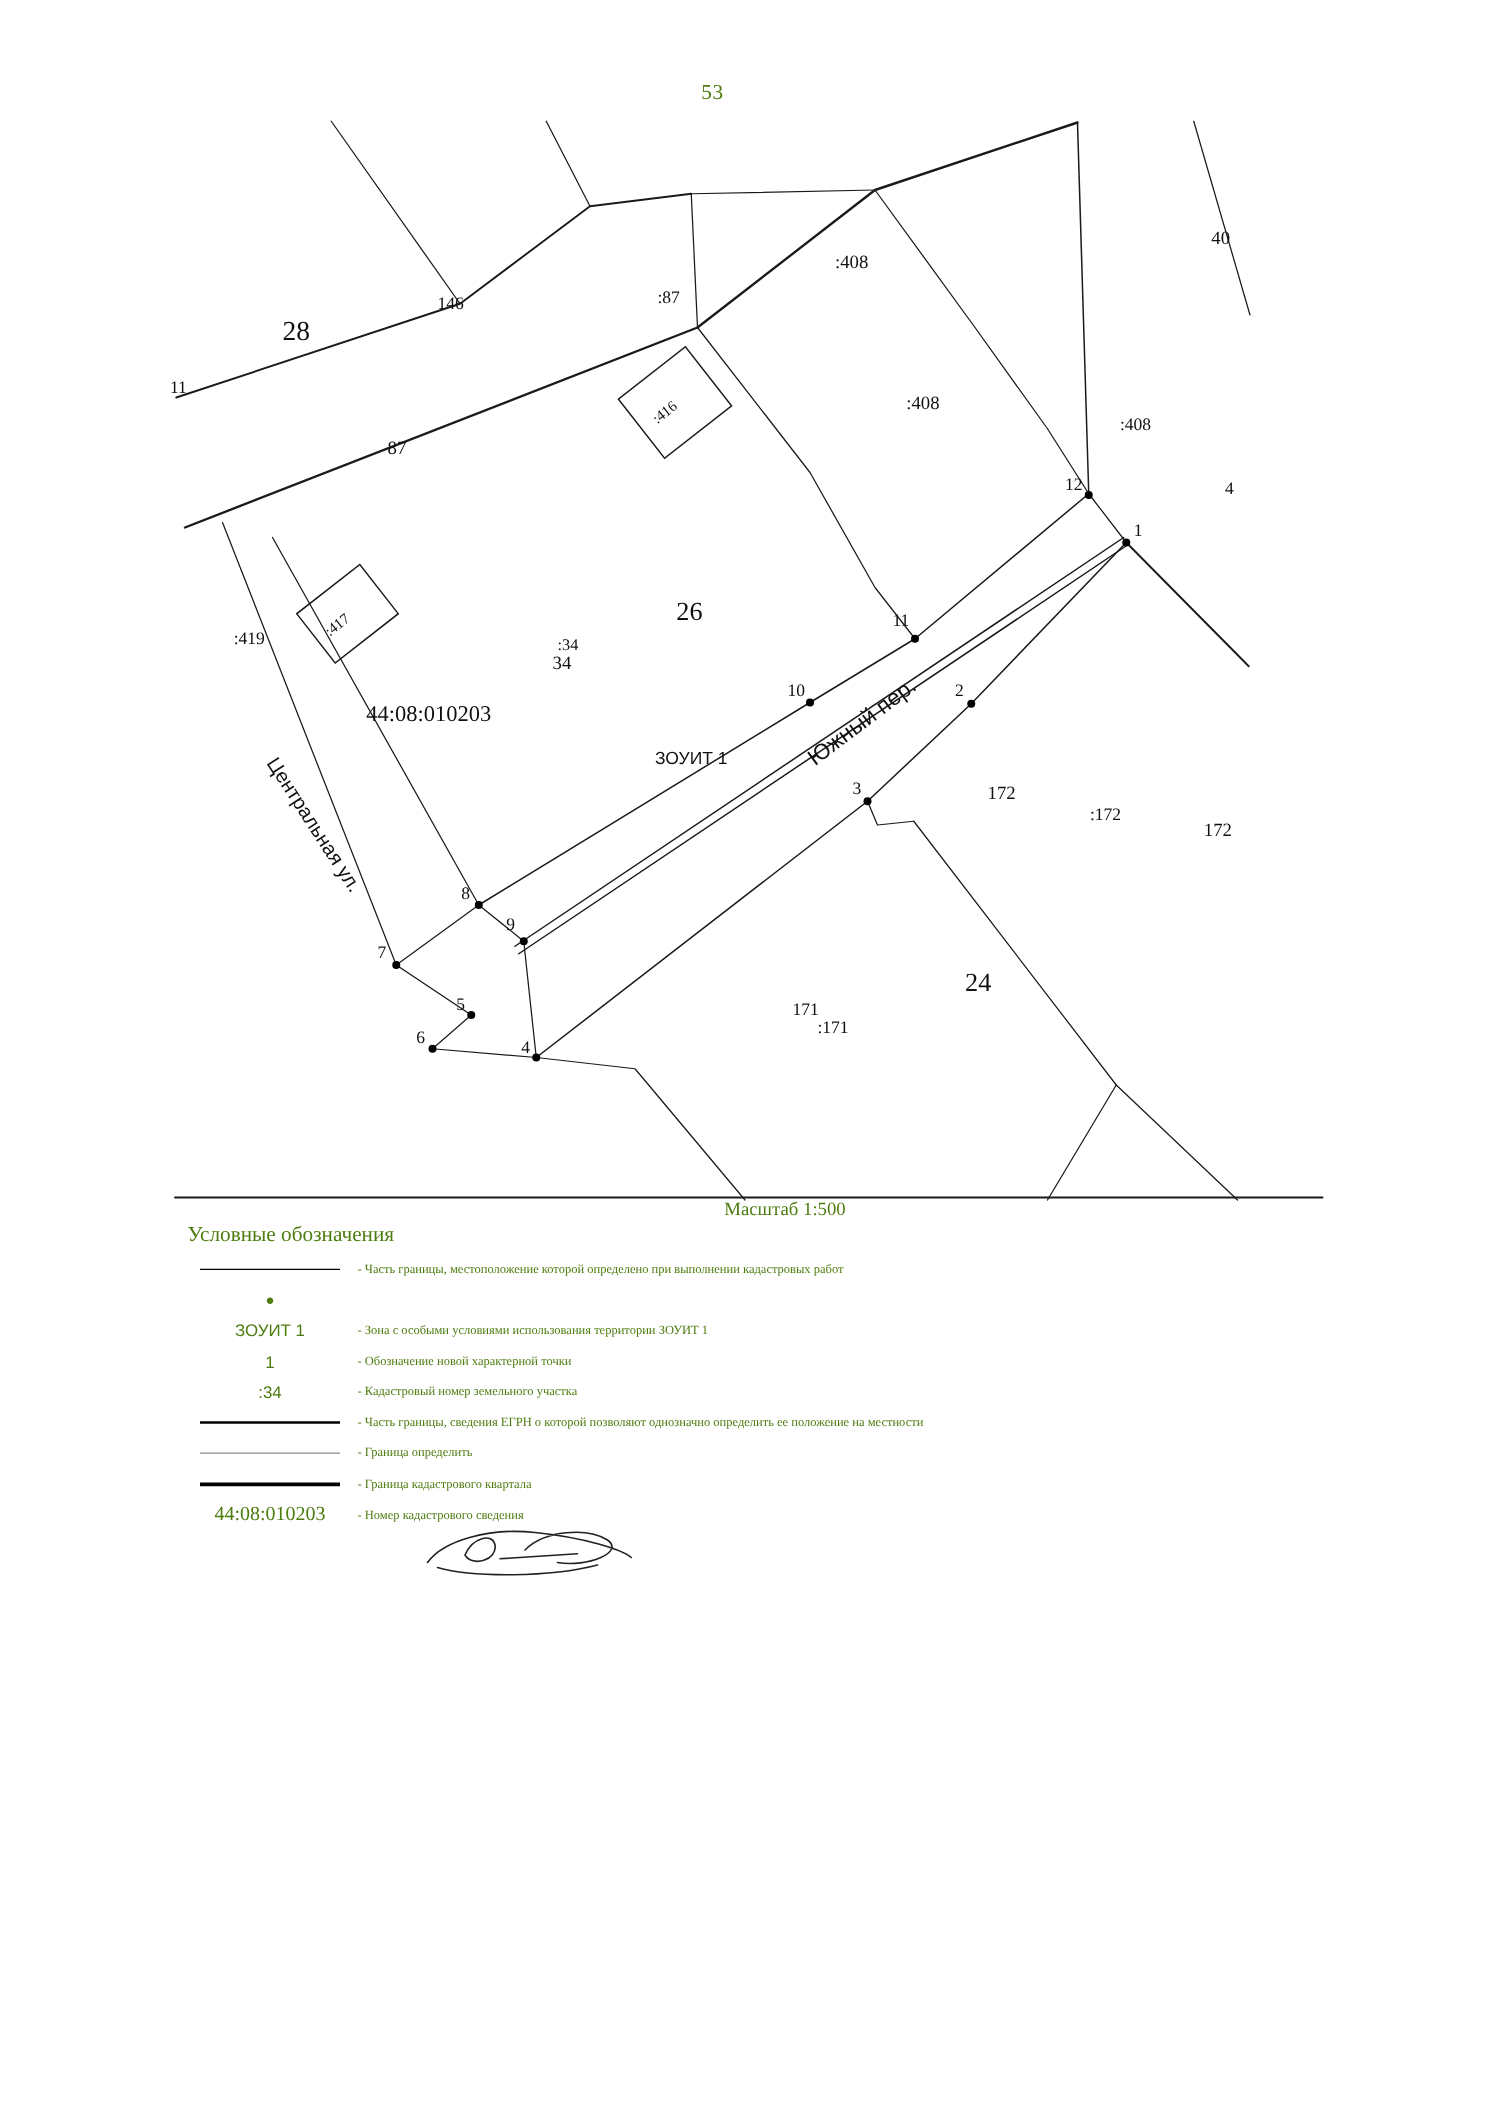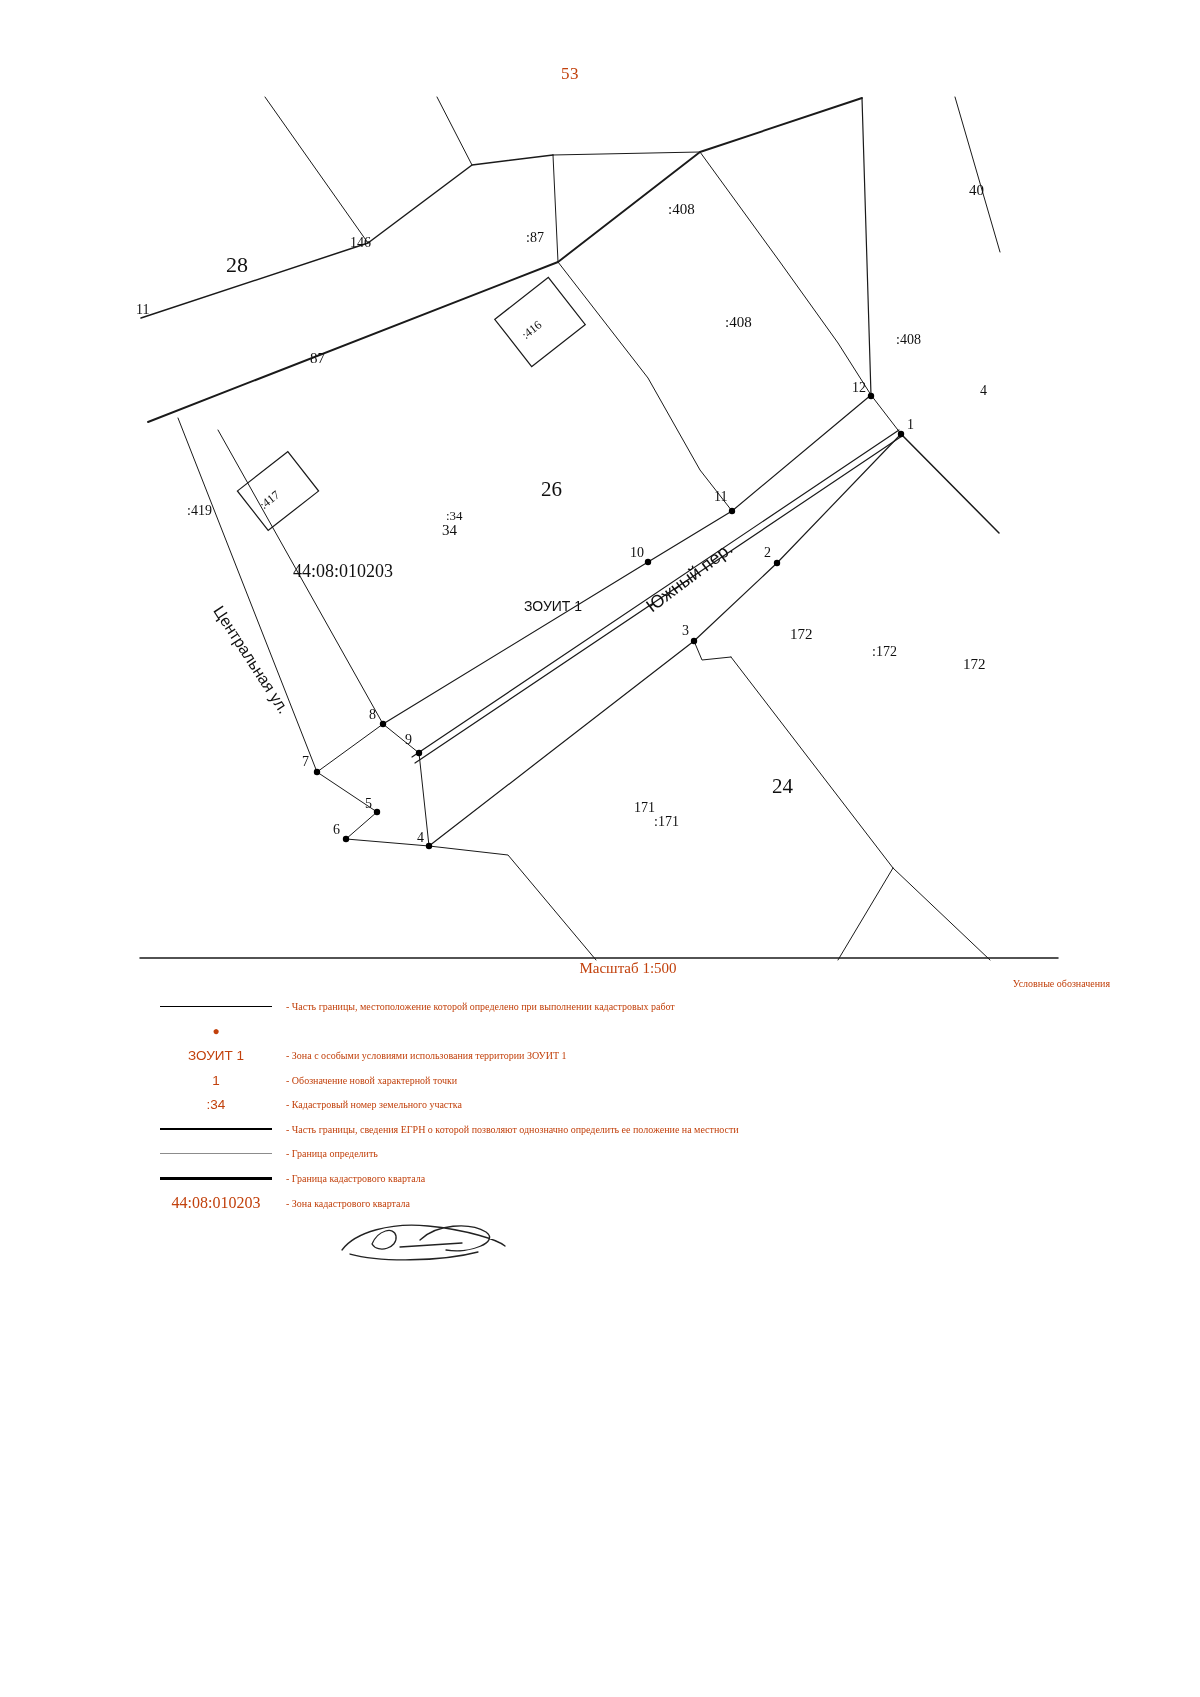--- a/index.html
+++ b/index.html
@@ -1,38 +1,38 @@
 <!DOCTYPE html>
 <html><head>
 <meta charset="utf-8">
 <style>
   html,body { margin:0; padding:0; background:#ffffff; }
   .page {
     position:relative; width:1116px; height:1697px; background:#ffffff;
-    font-family:"Liberation Serif","DejaVu Serif",serif; color:#c2410c; overflow:hidden;
+    font-family:"Liberation Serif","DejaVu Serif",serif; color:#4d7c0f; overflow:hidden;
   }
   .page-number {
     position:absolute; top:64px; left:0; width:1140px; text-align:center;
     font-size:17px; letter-spacing:0.5px;
   }
   svg.map-svg { position:absolute; left:0; top:0; width:1200px; height:1697px; }
   .ln  { stroke:#1a1a1a; fill:none; stroke-linecap:round; stroke-linejoin:round; stroke-width:1; }
   .w12 { stroke-width:1.2; }
   .w14 { stroke-width:1.5; }
   .w18 { stroke-width:1.9; }
   .bld { stroke:#1a1a1a; fill:none; stroke-width:1.2; }
   .pt  { fill:#000; stroke:none; }
   .ml  { fill:#101010; font-family:"Liberation Serif","DejaVu Serif",serif; }
   .mls { fill:#101010; font-family:"Liberation Sans","DejaVu Sans",sans-serif; }
   .sig { stroke:#222; fill:none; stroke-width:1.3; stroke-linecap:round; }
   .scale-caption {
     position:absolute; top:960px; left:0; width:1200px; text-align:center; font-size:15px;padding-left:28px;
   }
   .legend { position:absolute; left:150px; top:978px; width:960px; }
-  .legend-title { font-size:10px; margin-bottom:5px;text-align:right; }
+  .legend-title { font-size:17px; margin-bottom:5px; }
   .legend-row { display:flex; align-items:center; min-height:24.6px; }
   .sym-cell { width:132px; flex:0 0 132px; display:flex; justify-content:center; align-items:center; }
   .sym-line { width:112px; height:0; border-top:1px solid #000; }
   .sym-line.medium { border-top-width:2px; }
   .sym-line.gray { border-top-color:#8c8c8c; }
   .sym-line.thick { border-top-width:3px; }
   .sym-dot { font-size:12px; line-height:1; }
   .sym-text { font-family:"Liberation Sans","DejaVu Sans",sans-serif; font-size:13.5px; }
   .sym-quarter { font-size:16px; }
   .legend-text { font-size:10px; margin-left:4px; white-space:nowrap; }
@@ -197,17 +197,17 @@
           <div class="sym-line thick"></div>
         </div>
       <div class="legend-text">- Граница кадастрового квартала</div>
     </div>
 
 
     <div class="legend-row">
       <div class="sym-cell">
           <span class="sym-quarter">44:08:010203</span>
         </div>
-      <div class="legend-text">- Зона кадастрового квартала</div>
+      <div class="legend-text">- Номер кадастрового сведения</div>
     </div>
   </div>
 
 </div>
 
 </body></html>

